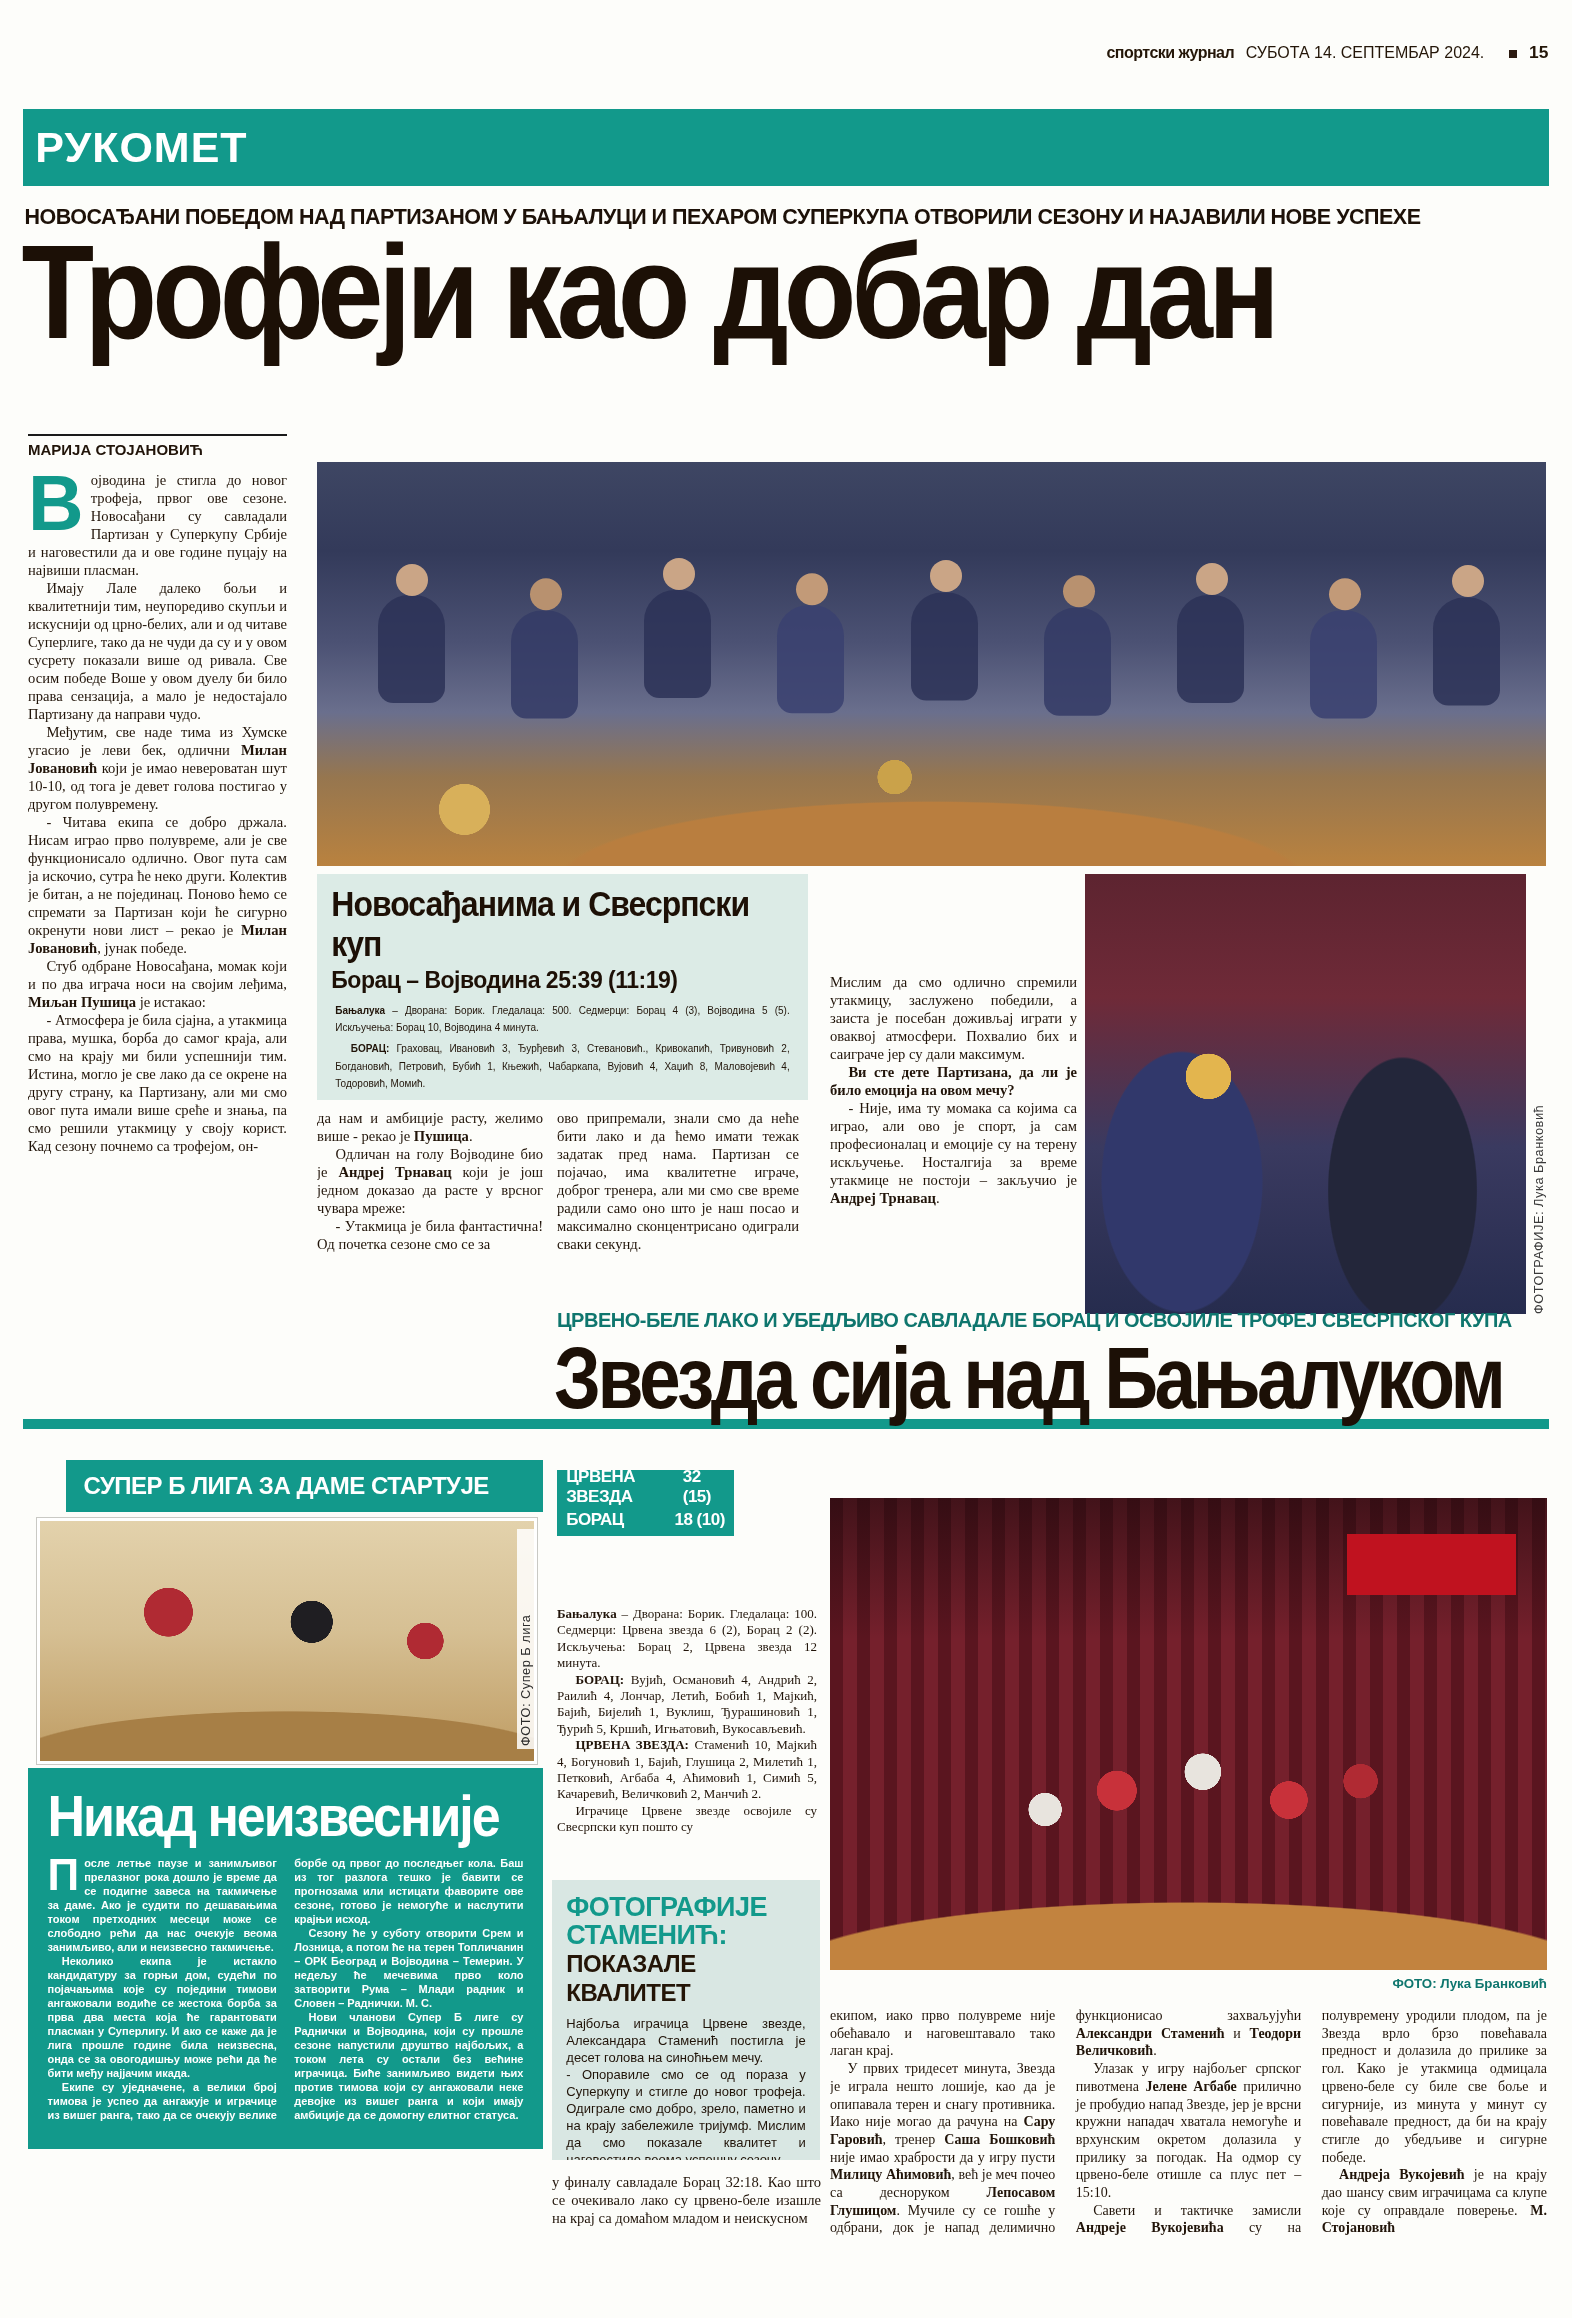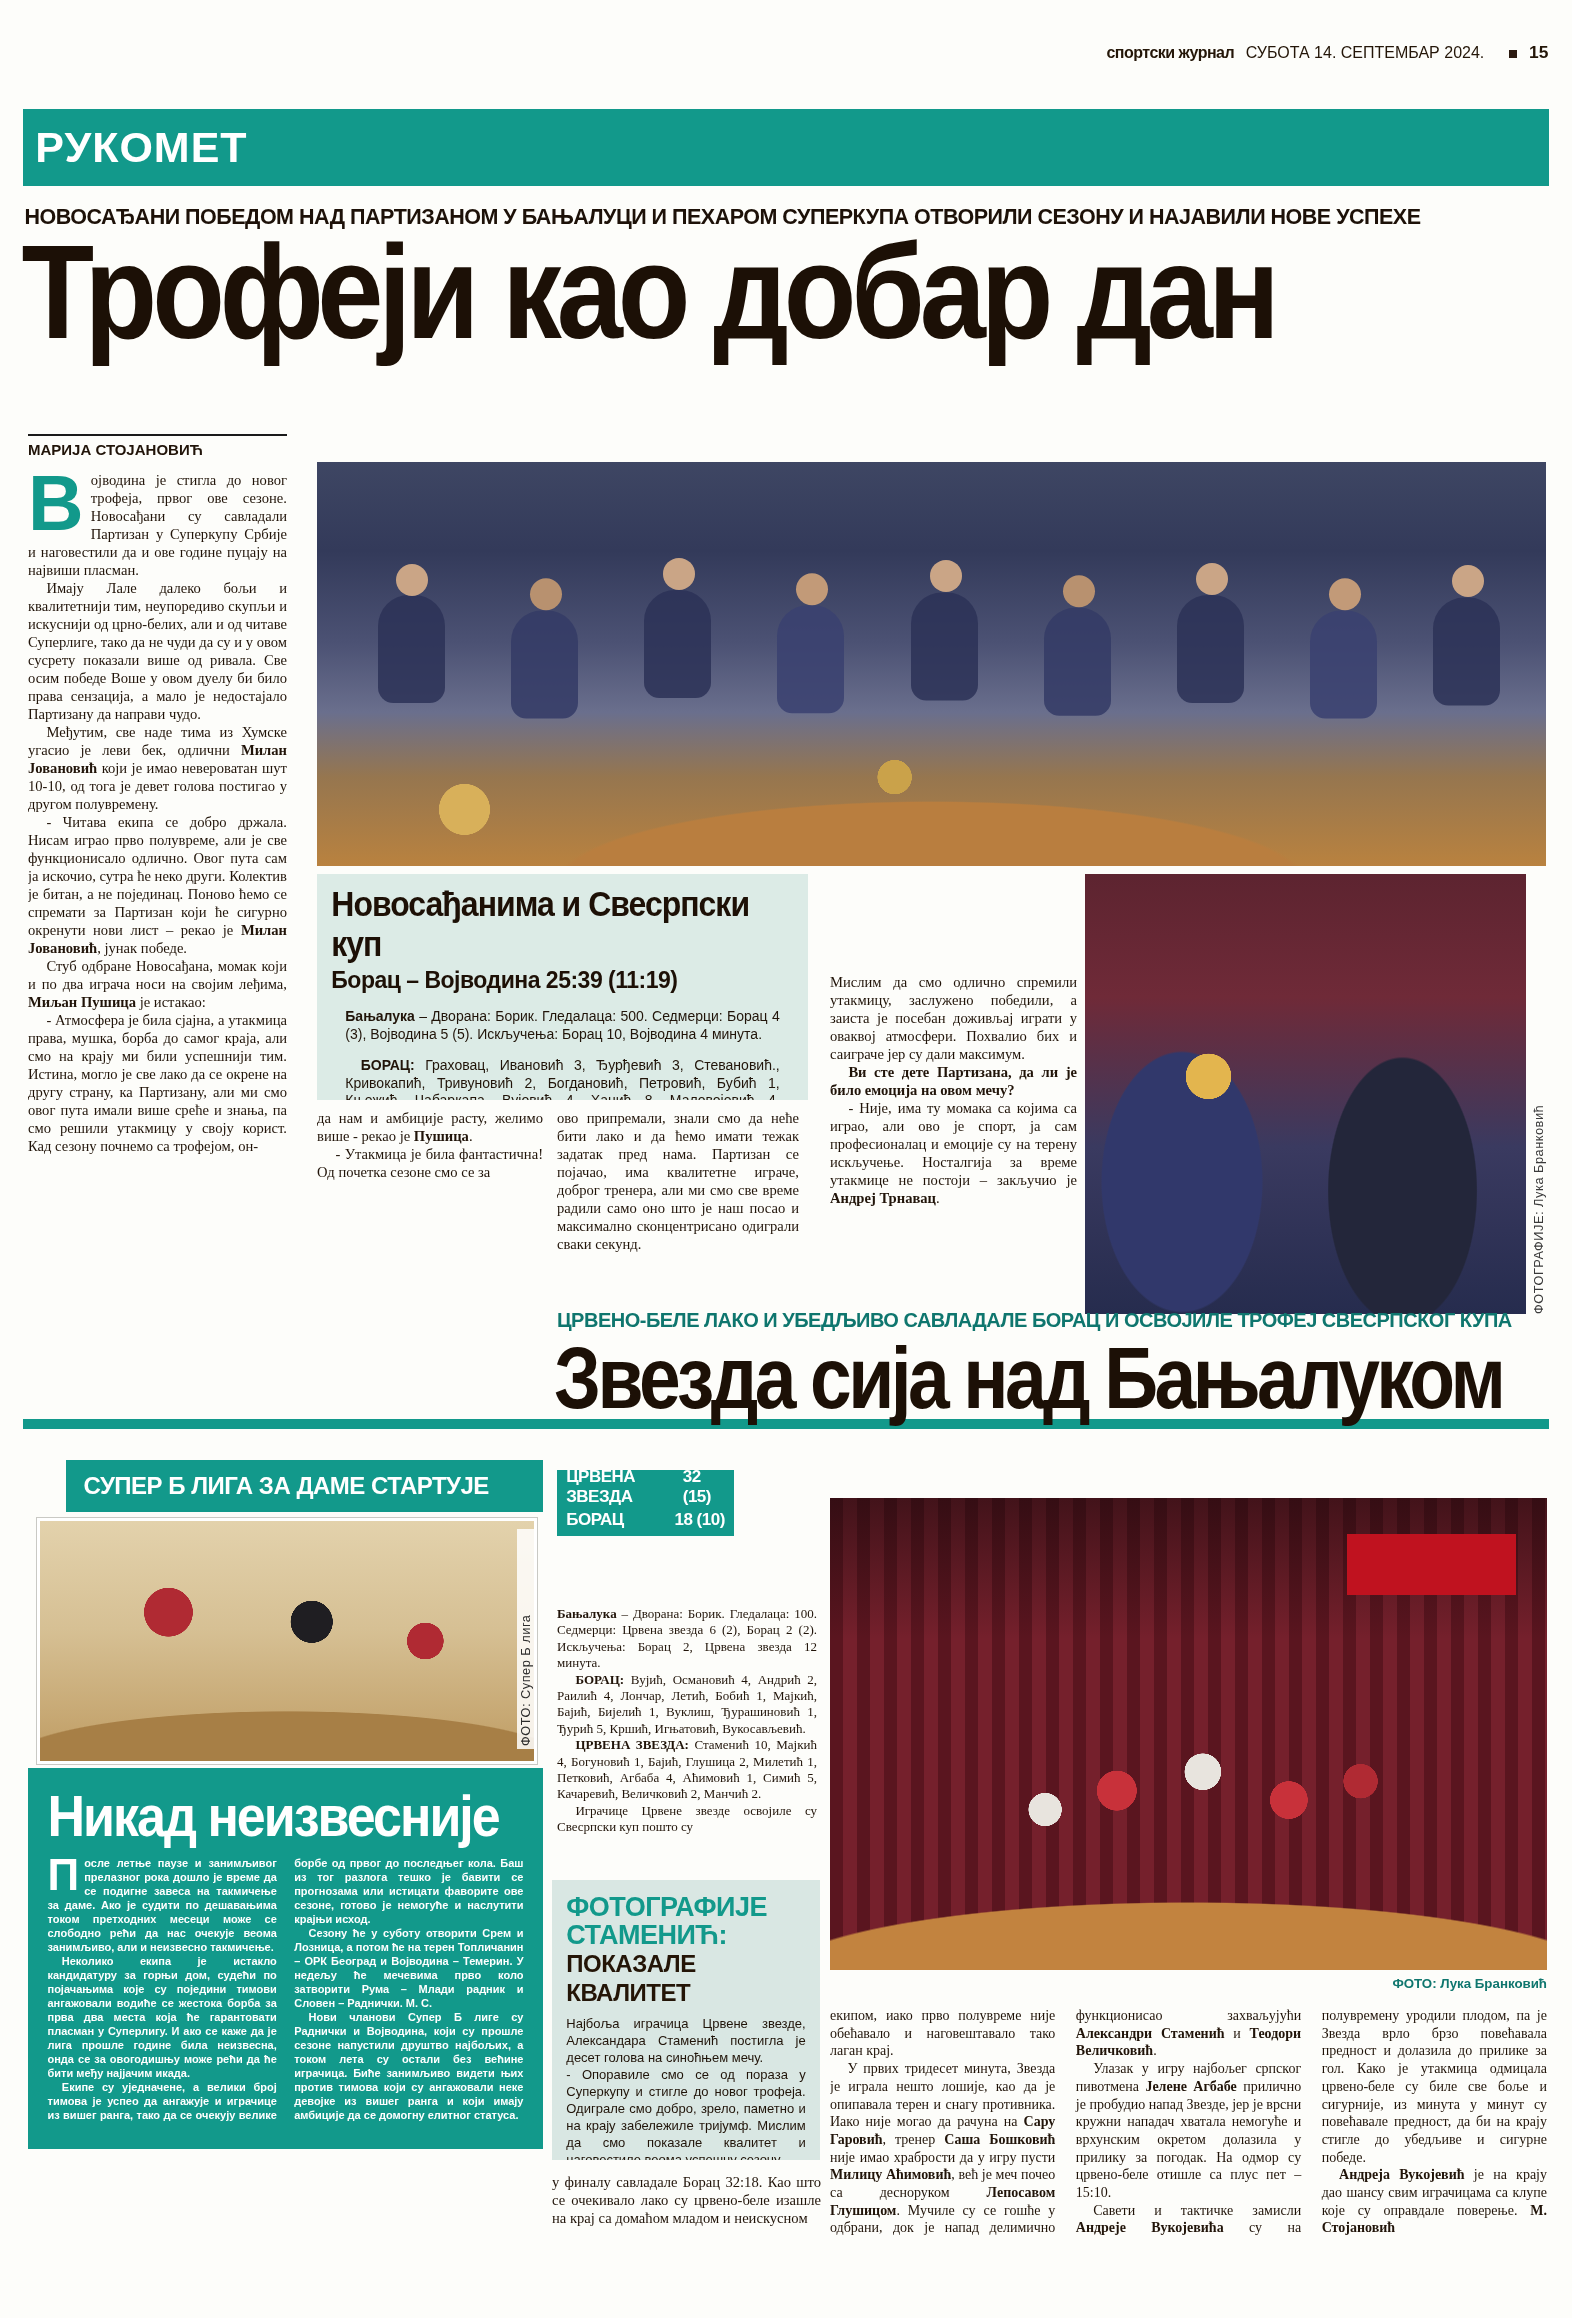--- a/index.html
+++ b/index.html
@@ -65,21 +65,21 @@
   .vcredit1{left:1531px;top:874px;height:440px;}
 
   
   .matchbox{position:absolute;left:317px;top:874px;width:491px;height:226px;background:#dcebe6;
             padding:11.3px 14.3px;overflow:hidden;}
   .matchbox h2{margin:0;font-family:"Liberation Sans",sans-serif;font-weight:800;font-size:32px;
                letter-spacing:-1px;color:#1d1006;transform:scaleY(1.08);transform-origin:left top;}
   .matchbox .scoreline{margin-top:8.2px;font-family:"Liberation Sans",sans-serif;font-weight:800;
                        font-size:23px;letter-spacing:-0.5px;color:#1d1006;}
   .matchdetails{margin-top:7.2px;}
-  .matchdetails p{margin:14px;font-family:"Liberation Sans",sans-serif;font-size:14px;line-height:17.4px;
+  .matchdetails p{margin:4px;font-family:"Liberation Sans",sans-serif;font-size:10px;line-height:17.4px;
                   text-align:justify;}
   .matchdetails p + p{text-indent:15.4px;}
 
   
   .divider{position:absolute;left:23px;top:1419px;width:1526px;height:10.2px;background:#12998b;}
 
   
   .label2{position:absolute;left:66px;top:1460px;width:477px;height:52px;background:#12998b;}
   .label2 span{display:block;color:#fff;font-family:"Liberation Sans",sans-serif;font-weight:700;
                font-size:24px;line-height:52px;padding-left:17.4px;letter-spacing:-0.5px;}
@@ -178,20 +178,21 @@
     <div class="scoreline" data-name="match-report-scoreline">Борац – Војводина 25:39 (11:19)</div>
     <div class="matchdetails" data-name="match-report-details">
         <p data-name="paragraph"><b>Бањалука</b> – Дворана: Борик. Гледалаца: 500. Седмерци: Борац 4 (3), Војводина 5 (5). Искључења: Борац 10, Војводина 4 минута.</p>
         <p data-name="paragraph"><b>БОРАЦ:</b> Граховац, Ивановић 3, Ђурђевић 3, Стевановић., Кривокапић, Тривуновић 2, Богдановић, Петровић, Бубић 1, Књежић, Чабаркапа, Вујовић 4, Хаџић 8, Маловојевић 4, Тодоровић, Момић.</p>
         <p data-name="paragraph"><b>СТАРТУЈЕ:</b> Лучин, Воркапић 6, Милета 1, Вуковљак, Станков 1, Франциско 4, Трнавац, Пушица, Рађеновић 2, Николић, Предовић 5, Ђорђић 6, Кавчић 4, Нафеа 4, Пуховски 3, Јовановић 3.</p>
       </div>
   </div>
 
   <div class="bodycol colB" data-name="article1-column-2">
       <p data-name="paragraph">да нам и амбиције расту, желимо више - рекао је <b>Пушица</b>.</p>
+      <p data-name="paragraph">Одличан на голу Војводине био је <b>Андреј Трнавац</b> који је још једном доказао да расте у врсног чувара мреже:</p>
       <p data-name="paragraph">- Утакмица је била фантастична! Од почетка сезоне смо се за</p>
     </div>
   <div class="bodycol colC" data-name="article1-column-3">
       <p data-name="paragraph">ово припремали, знали смо да неће бити лако и да ћемо имати тежак задатак пред нама. Партизан се појачао, има квалитетне играче, доброг тренера, али ми смо све време радили само оно што је наш посао и максимално сконцентрисано одиграли сваки секунд.</p>
     </div>
   <div class="bodycol colD" data-name="article1-column-4">
       <p data-name="paragraph">Мислим да смо одлично спремили утакмицу, заслужено победили, а заиста је посебан доживљај играти у оваквој атмосфери. Похвалио бих и саиграче јер су дали максимум.</p>
       <p data-name="paragraph"><b>Ви сте дете Партизана, да ли је било емоција на овом мечу?</b></p>
       <p data-name="paragraph">- Није, има ту момака са којима са играо, али ово је спорт, ја сам професионалац и емоције су на терену искључење. Носталгија за време утакмице не постоји – закључио је <b>Андреј Трнавац</b>.</p>
     </div>

